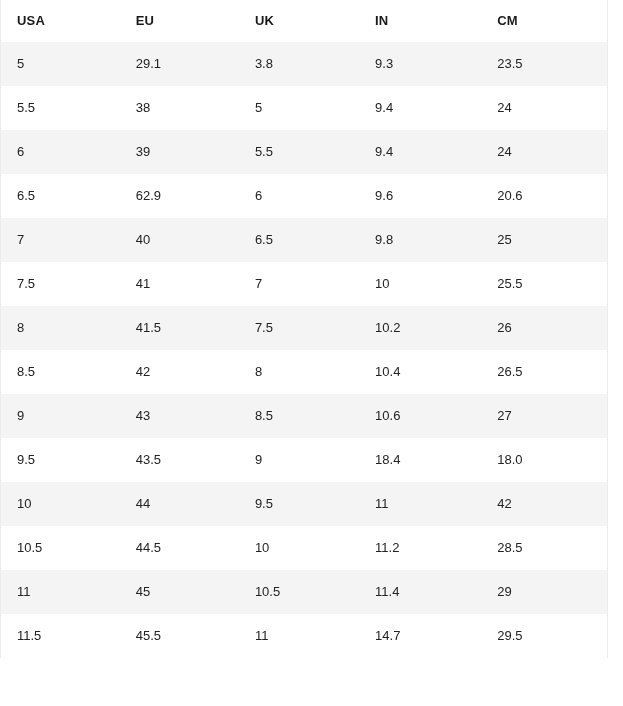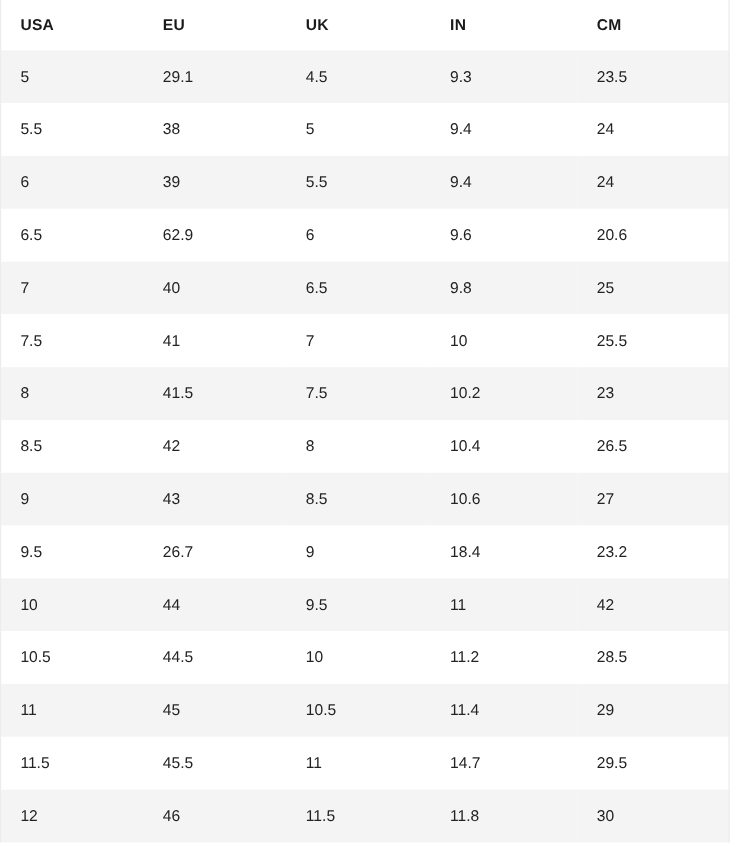--- a/index.html
+++ b/index.html
@@ -98,21 +98,21 @@
         <th>EU</th>
         <th>UK</th>
         <th>IN</th>
         <th>CM</th>
       </tr>
     </thead>
     <tbody id="table-body">
         <tr class="data-row row-shaded">
           <td>5</td>
           <td>29.1</td>
-          <td>4.5</td>
+          <td>3.8</td>
           <td>9.3</td>
           <td>23.5</td>
         </tr>
         <tr class="data-row row-plain">
           <td>5.5</td>
           <td>38</td>
           <td>5</td>
           <td>9.4</td>
           <td>24</td>
         </tr>
@@ -142,42 +142,42 @@
           <td>41</td>
           <td>7</td>
           <td>10</td>
           <td>25.5</td>
         </tr>
         <tr class="data-row row-shaded">
           <td>8</td>
           <td>41.5</td>
           <td>7.5</td>
           <td>10.2</td>
-          <td>23</td>
+          <td>26</td>
         </tr>
         <tr class="data-row row-plain">
           <td>8.5</td>
           <td>42</td>
           <td>8</td>
           <td>10.4</td>
           <td>26.5</td>
         </tr>
         <tr class="data-row row-shaded">
           <td>9</td>
           <td>43</td>
           <td>8.5</td>
           <td>10.6</td>
           <td>27</td>
         </tr>
         <tr class="data-row row-plain">
           <td>9.5</td>
-          <td>26.7</td>
+          <td>43.5</td>
           <td>9</td>
           <td>18.4</td>
-          <td>23.2</td>
+          <td>18.0</td>
         </tr>
         <tr class="data-row row-shaded">
           <td>10</td>
           <td>44</td>
           <td>9.5</td>
           <td>11</td>
           <td>42</td>
         </tr>
         <tr class="data-row row-plain">
           <td>10.5</td>
@@ -193,22 +193,15 @@
           <td>11.4</td>
           <td>29</td>
         </tr>
         <tr class="data-row row-plain">
           <td>11.5</td>
           <td>45.5</td>
           <td>11</td>
           <td>14.7</td>
           <td>29.5</td>
         </tr>
-        <tr class="data-row row-shaded">
-          <td>12</td>
-          <td>46</td>
-          <td>11.5</td>
-          <td>11.8</td>
-          <td>30</td>
-        </tr>
       </tbody>
   </table>
 </div>
 
 </body></html>

